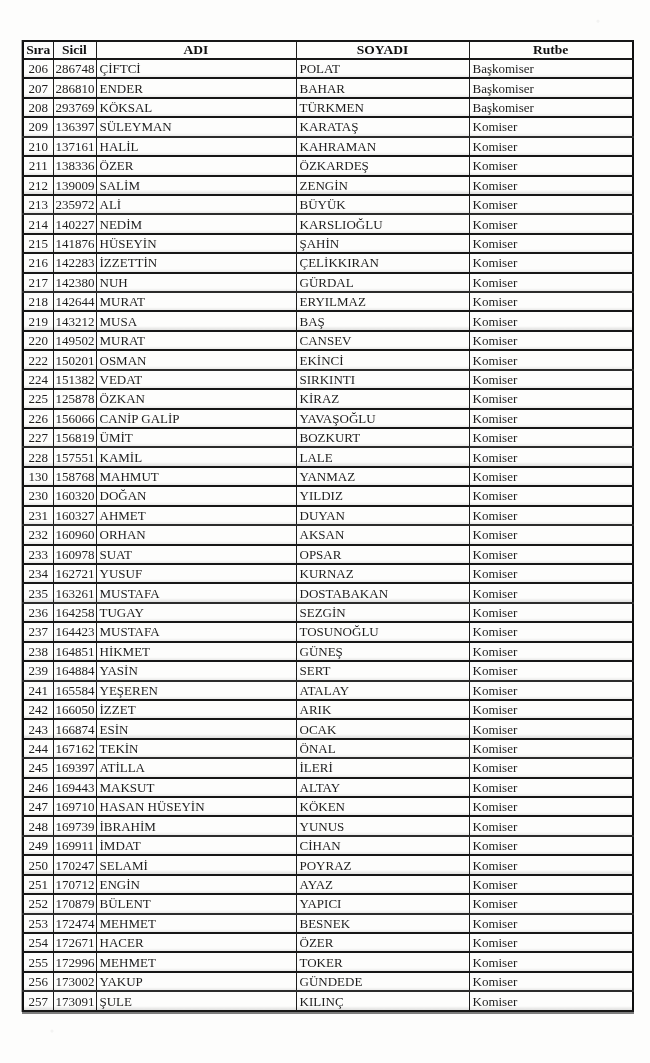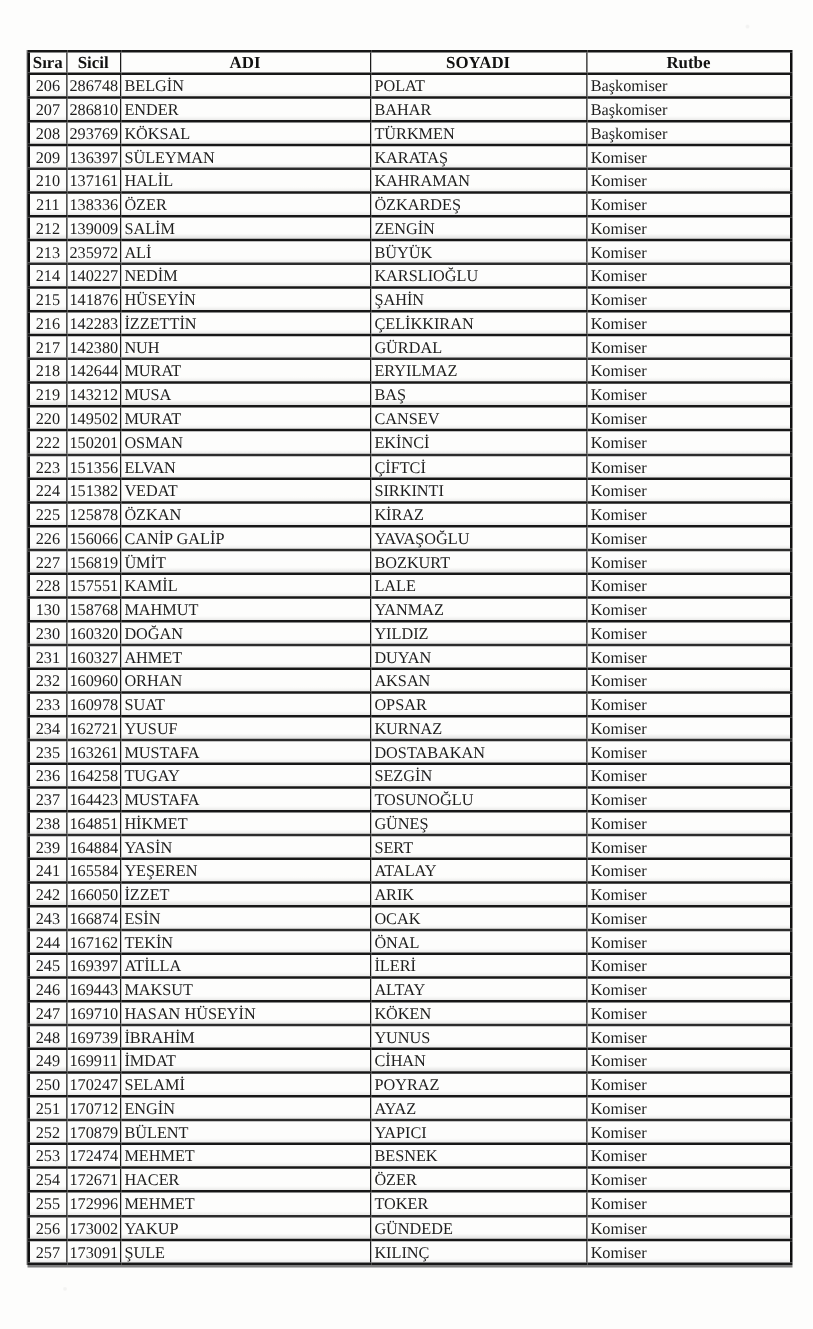--- a/index.html
+++ b/index.html
@@ -92,21 +92,21 @@
         <th>Sicil</th>
         <th>ADI</th>
         <th>SOYADI</th>
         <th>Rutbe</th>
       </tr>
     </thead>
     <tbody>
         <tr>
           <td class="col-sira">206</td>
           <td class="col-sicil">286748</td>
-          <td class="col-adi">BELGİN</td>
+          <td class="col-adi">ÇİFTCİ</td>
           <td class="col-soyadi">POLAT</td>
           <td class="col-rutbe">Başkomiser</td>
         </tr>
         <tr>
           <td class="col-sira">207</td>
           <td class="col-sicil">286810</td>
           <td class="col-adi">ENDER</td>
           <td class="col-soyadi">BAHAR</td>
           <td class="col-rutbe">Başkomiser</td>
         </tr>
@@ -202,27 +202,20 @@
           <td class="col-rutbe">Komiser</td>
         </tr>
         <tr>
           <td class="col-sira">222</td>
           <td class="col-sicil">150201</td>
           <td class="col-adi">OSMAN</td>
           <td class="col-soyadi">EKİNCİ</td>
           <td class="col-rutbe">Komiser</td>
         </tr>
         <tr>
-          <td class="col-sira">223</td>
-          <td class="col-sicil">151356</td>
-          <td class="col-adi">ELVAN</td>
-          <td class="col-soyadi">ÇİFTCİ</td>
-          <td class="col-rutbe">Komiser</td>
-        </tr>
-        <tr>
           <td class="col-sira">224</td>
           <td class="col-sicil">151382</td>
           <td class="col-adi">VEDAT</td>
           <td class="col-soyadi">SIRKINTI</td>
           <td class="col-rutbe">Komiser</td>
         </tr>
         <tr>
           <td class="col-sira">225</td>
           <td class="col-sicil">125878</td>
           <td class="col-adi">ÖZKAN</td>

